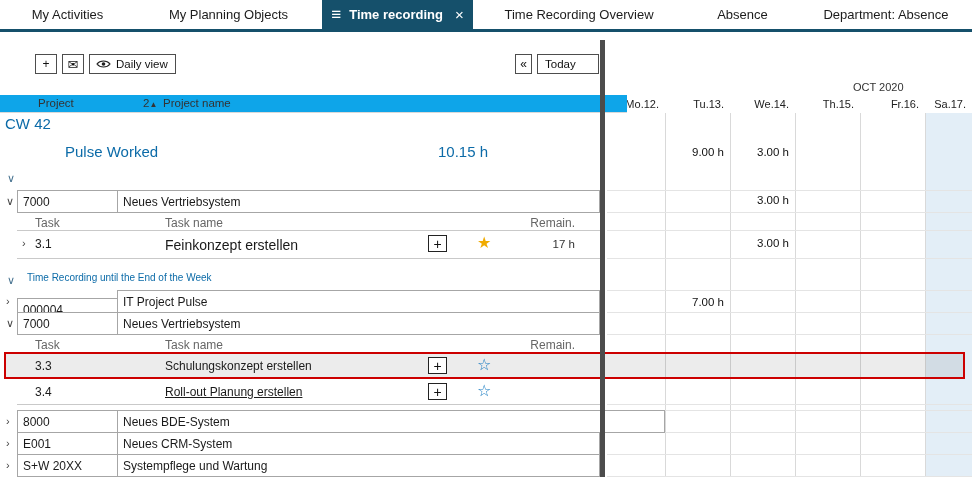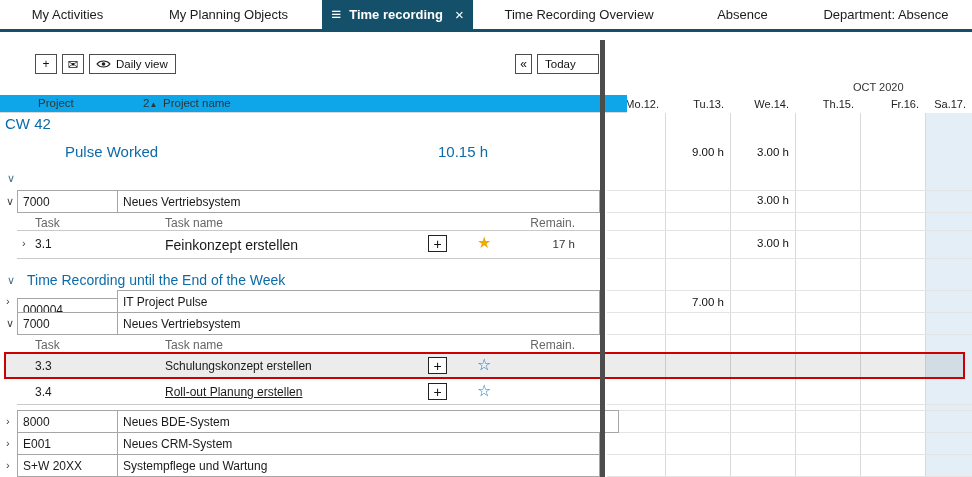--- a/index.html
+++ b/index.html
@@ -158,21 +158,21 @@
   <div class="t" style="left:165px;top:237px;font-size:14px;">Feinkonzept erstellen</div>
   <div class="plusbtn" style="left:428px;top:235px;">
     <span>+</span>
   </div>
   <div class="star filled" style="left:477px;top:235px;">★</div>
   <div class="hours" style="left:517px;top:238px;width:58px;color:#333;">17 h</div>
   <div class="hours" style="left:731px;top:237px;">3.00 h</div>
   <div class="subline" style="top:258px"></div>
 
   <div class="chev" style="left:7px;top:274px;">∨</div>
-  <div class="t blue" style="left:27px;top:272px;font-size:14px;">Time Recording until the End of the Week</div>
+  <div class="t blue" style="left:27px;top:272px;font-size:10px;">Time Recording until the End of the Week</div>
 
   <div class="chevrow" style="left:6px;top:295px;">›</div>
   <div class="cell" style="left:17px;top:298px;width:101px;">000004</div>
   <div class="cell" style="left:117px;top:290px;width:483px;">IT Project Pulse</div>
   <div class="hours" style="left:666px;top:296px;">7.00 h</div>
 
   <div class="chevrow" style="left:6px;top:317px;">∨</div>
   <div class="cell" style="left:17px;top:312px;width:101px;">7000</div>
   <div class="cell" style="left:117px;top:312px;width:483px;">Neues Vertriebsystem</div>
 
@@ -191,21 +191,21 @@
   <div class="t" style="left:35px;top:385px;font-size:12px;">3.4</div>
   <div class="t" style="left:165px;top:385px;font-size:12px;text-decoration:underline;">Roll-out Planung erstellen</div>
   <div class="plusbtn" style="left:428px;top:383px;">
     <span>+</span>
   </div>
   <div class="star outline" style="left:477px;top:383px;">☆</div>
   <div class="subline" style="top:404px"></div>
 
   <div class="chevrow" style="left:6px;top:415px;">›</div>
   <div class="cell" style="left:17px;top:410px;width:101px;text-align:right;">8000</div>
-  <div class="cell" style="left:117px;top:410px;width:502px;">Neues BDE-System</div>
+  <div class="cell" style="left:117px;top:410px;width:548px;">Neues BDE-System</div>
 
   <div class="chevrow" style="left:6px;top:437px;">›</div>
   <div class="cell" style="left:17px;top:432px;width:101px;">E001</div>
   <div class="cell" style="left:117px;top:432px;width:483px;">Neues CRM-System</div>
 
   <div class="chevrow" style="left:6px;top:459px;">›</div>
   <div class="cell" style="left:17px;top:454px;width:101px;">S+W 20XX</div>
   <div class="cell" style="left:117px;top:454px;width:483px;">Systempflege und Wartung</div>
 
   <div class="splitter"></div>

